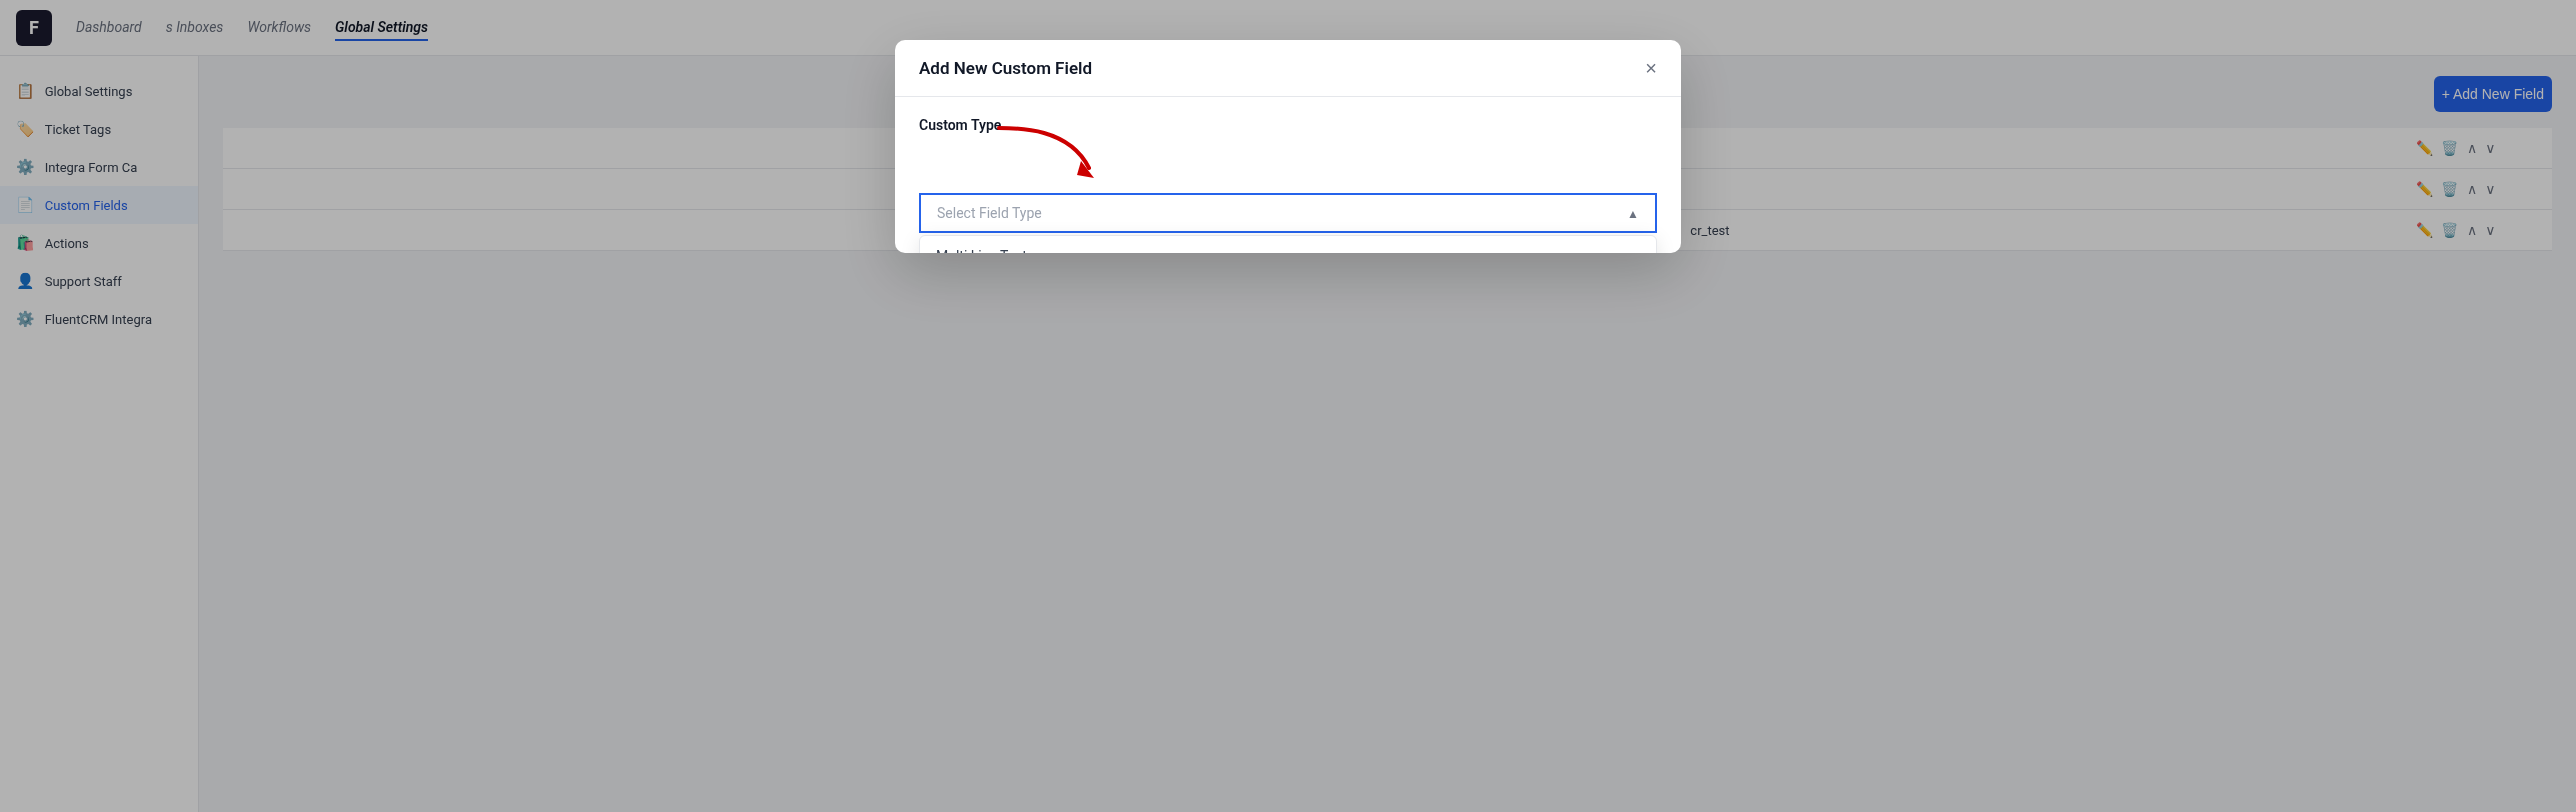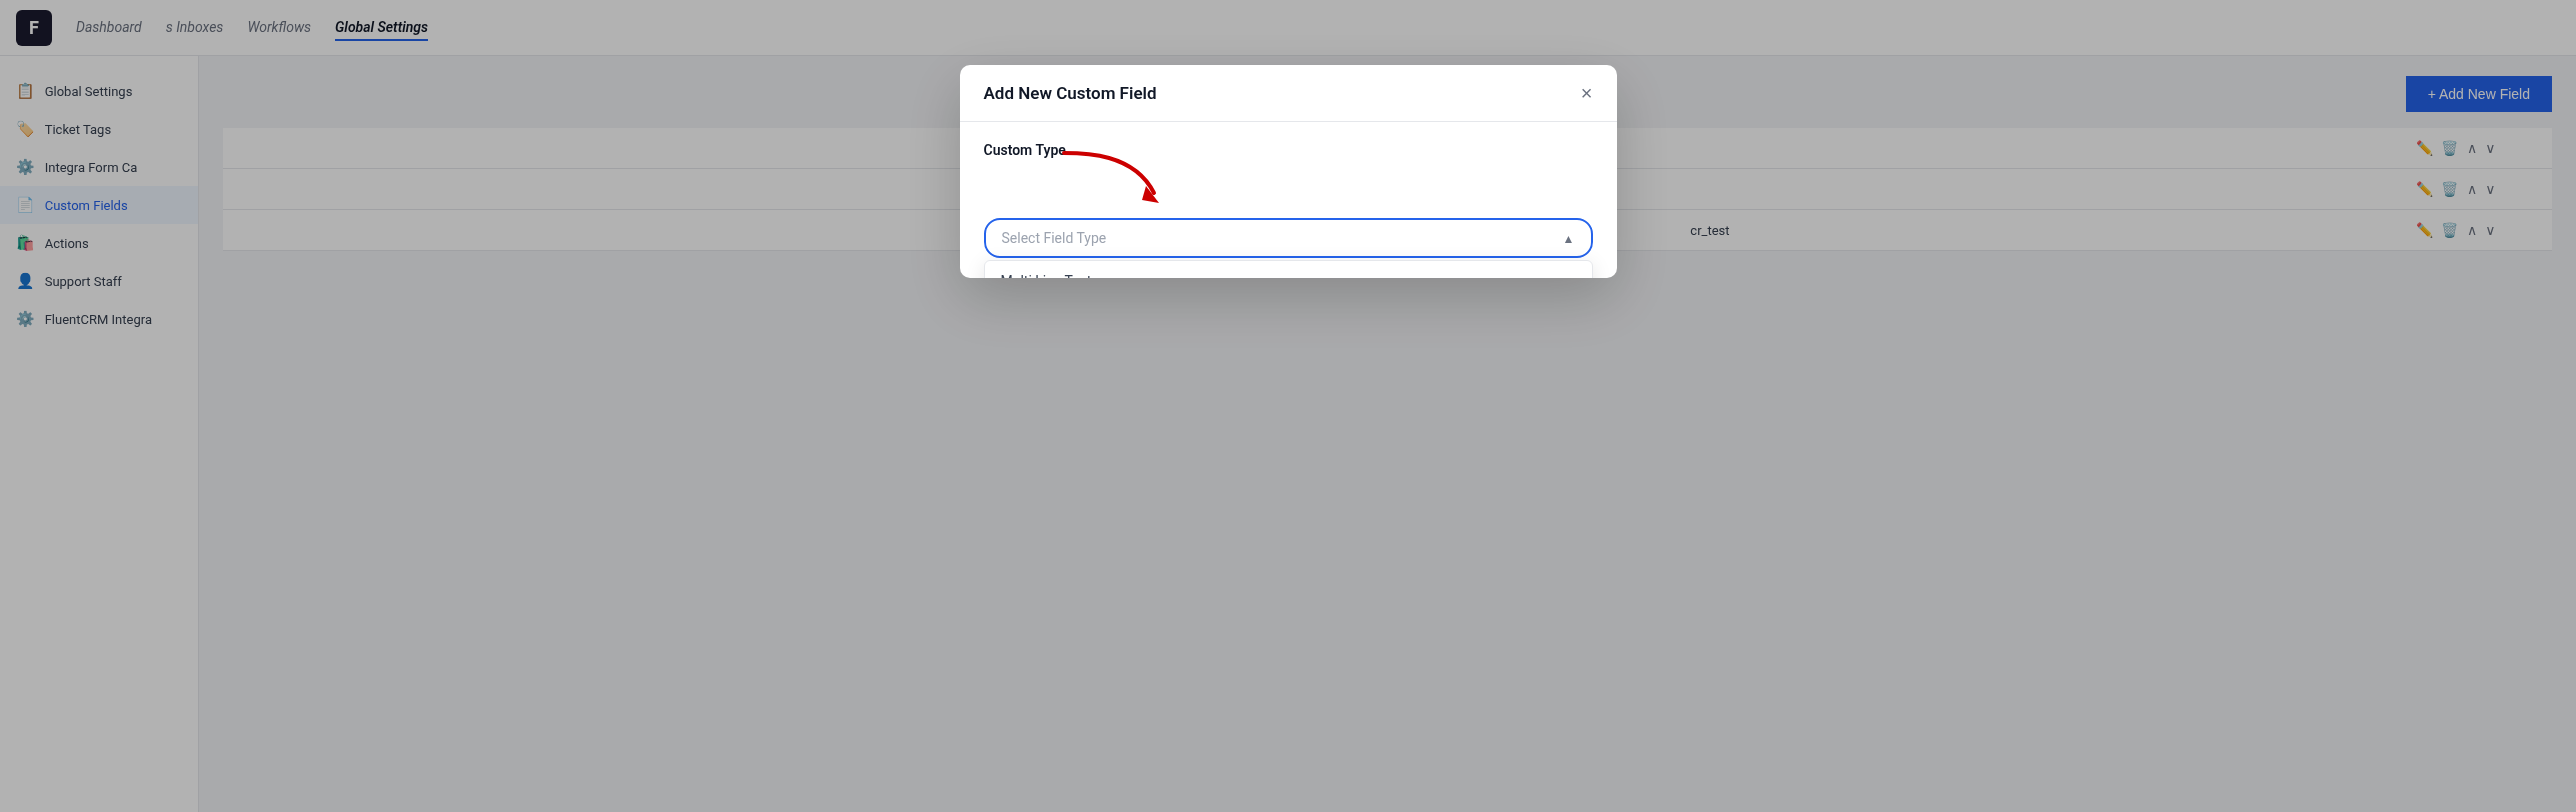--- a/index.html
+++ b/index.html
@@ -94,22 +94,22 @@
     }
     .content-header {
       display: flex;
       justify-content: flex-end;
       margin-bottom: 16px;
     }
     .add-field-btn {
       background: #2563eb;
       color: #fff;
       border: none;
-      padding: 10px 22px;
-      border-radius: 0;
+      padding: 10px 8px;
+      border-radius: 6px;
       font-size: 14px;
       cursor: pointer;
       display: flex;
       align-items: center;
       gap: 6px;
     }
 
     
     .table-header {
       display: grid;
@@ -152,26 +152,25 @@
       display: flex;
       align-items: flex-start;
       justify-content: center;
       padding-top: 40px;
     }
 
     
     .modal {
       background: #fff;
       border-radius: 10px;
-      width: 657px;
+      width: 786px;
       max-height: 558px;
       box-shadow: 0 20px 60px rgba(0,0,0,0.2);
       overflow: hidden;
       position: relative;
-      margin-top: 25px;
     }
     .modal-header {
       display: flex;
       align-items: center;
       justify-content: space-between;
       padding: 18px 24px;
       border-bottom: 1px solid #e5e7eb;
     }
     .modal-title {
       font-size: 17px;
@@ -196,21 +195,21 @@
       margin-bottom: 10px;
     }
 
     
     .select-wrapper {
       position: relative;
     }
     .select-input {
       width: 100%;
       border: 2px solid #2563eb;
-      border-radius: 16px;
+      border-radius: 0;
       padding: 10px 16px;
       font-size: 14px;
       color: #9ca3af;
       display: flex;
       align-items: flex-end;
       justify-content: space-between;
       cursor: pointer;
       background: #fff;
     }
     .select-chevron {

